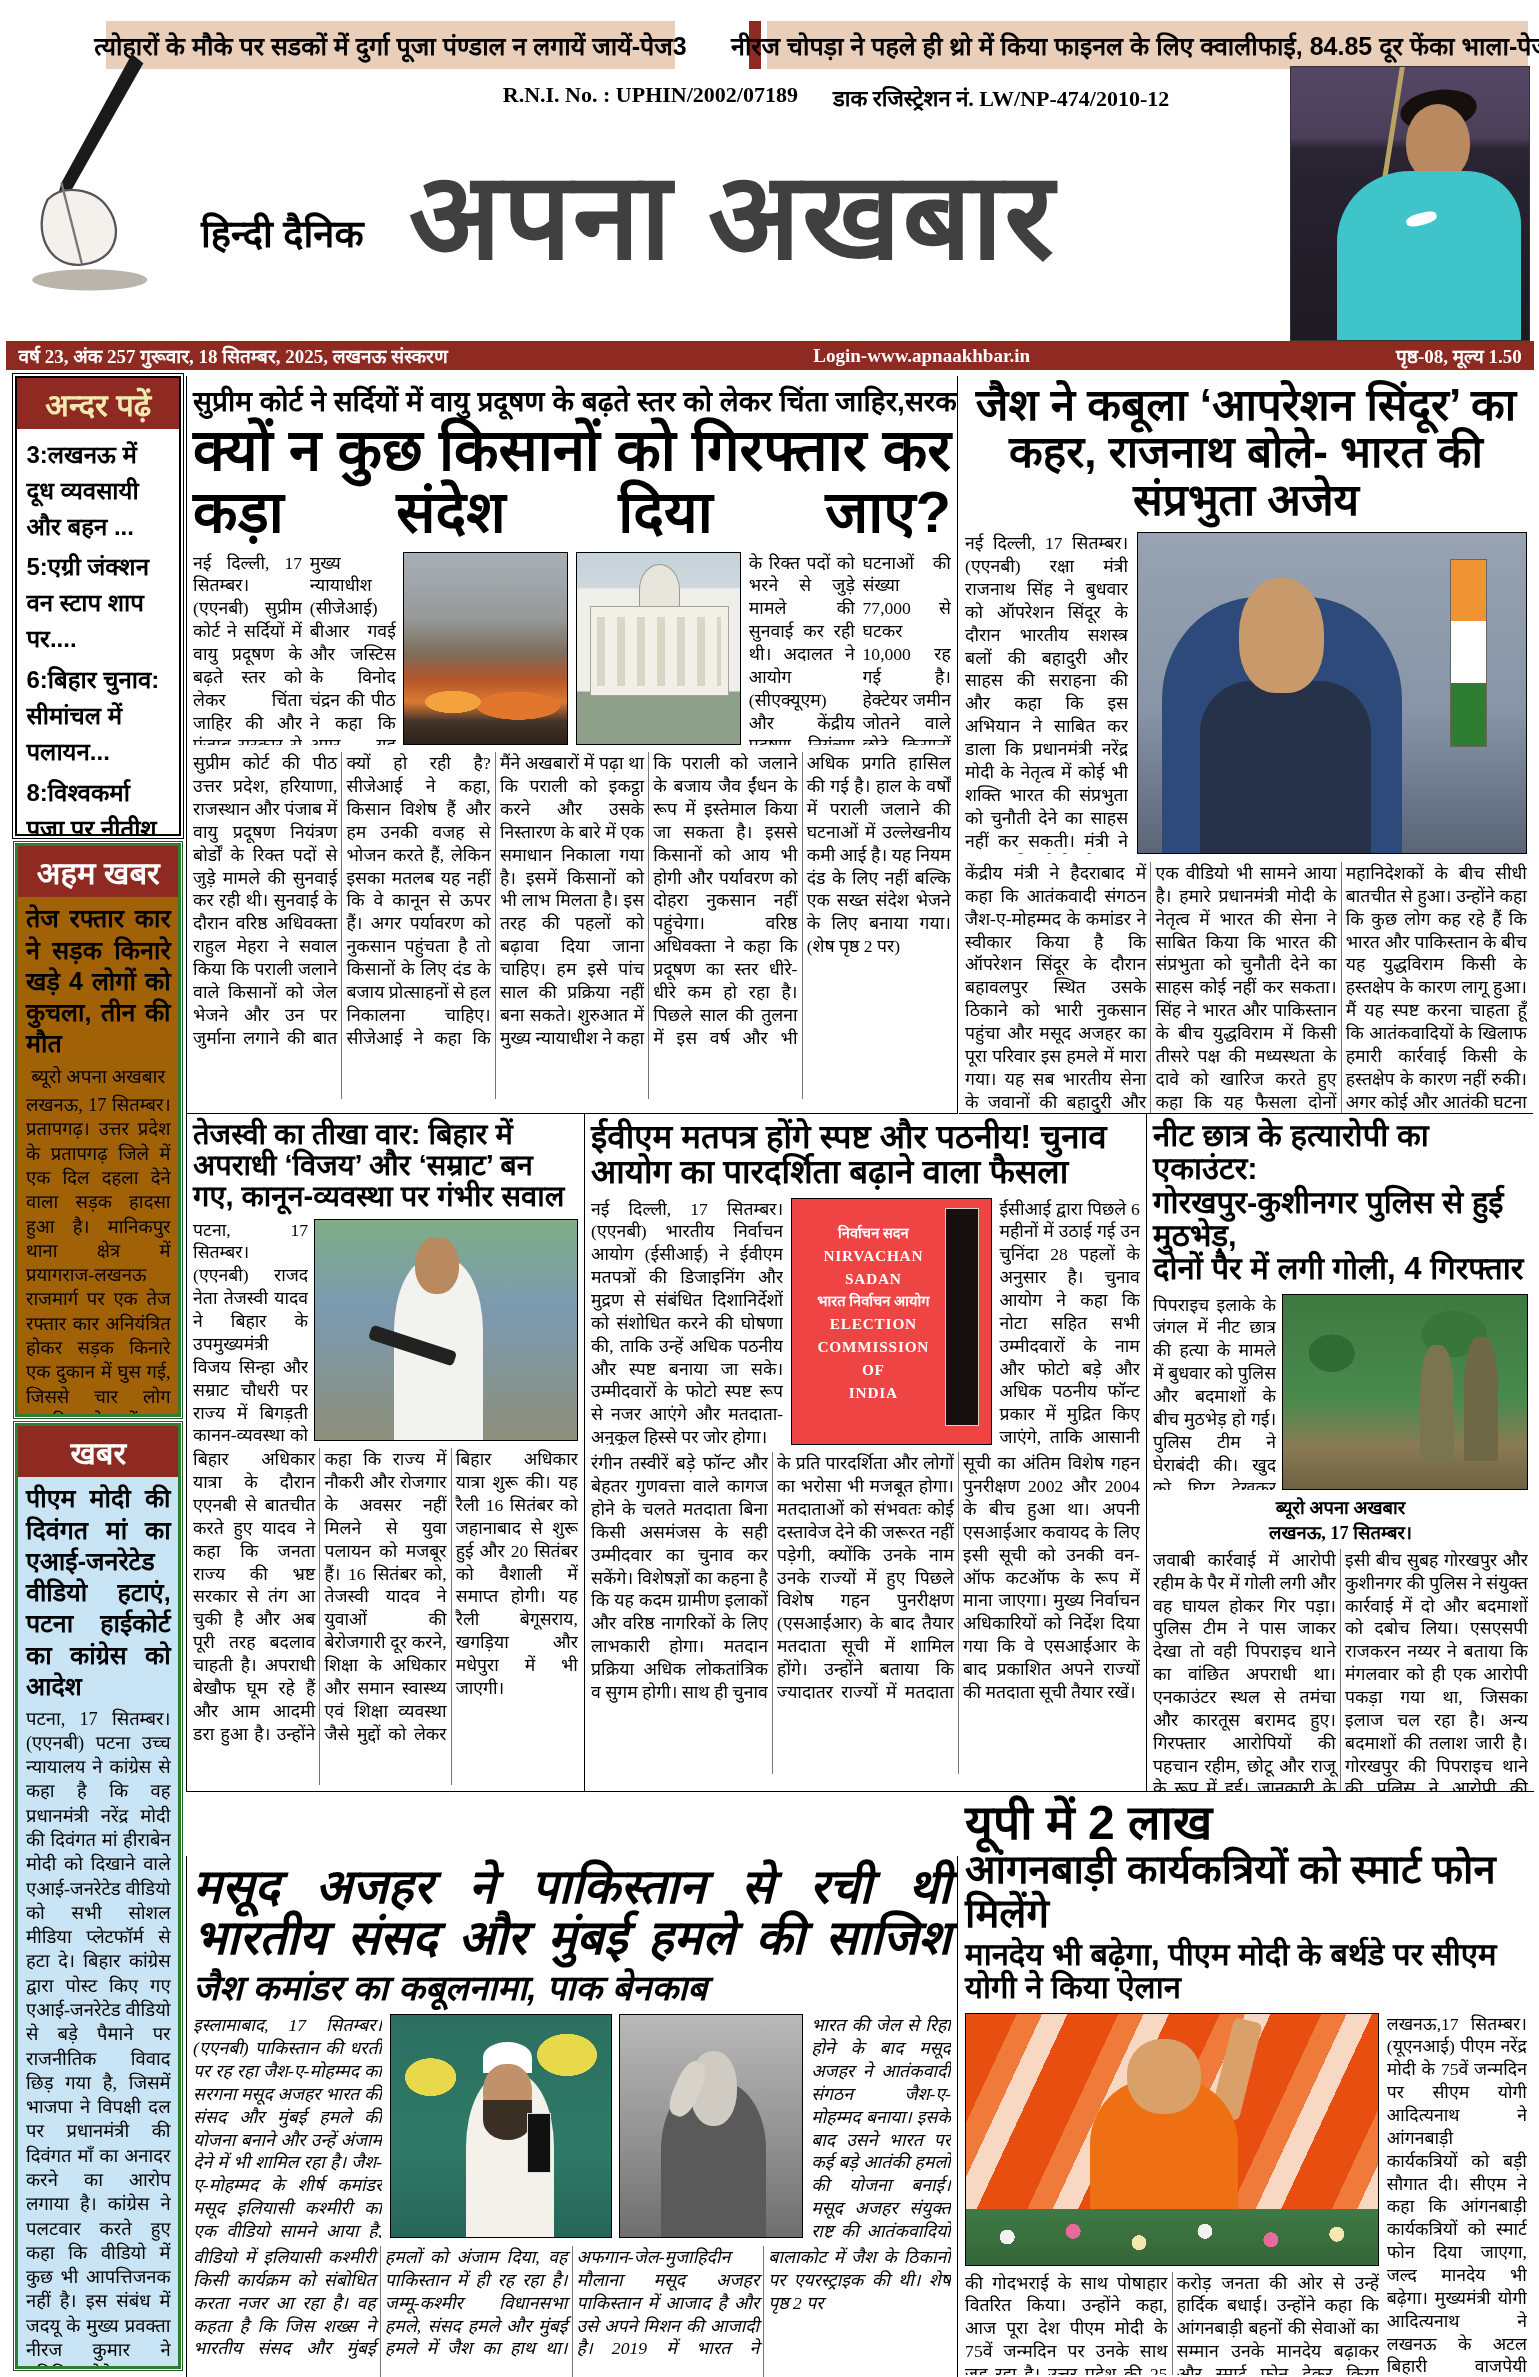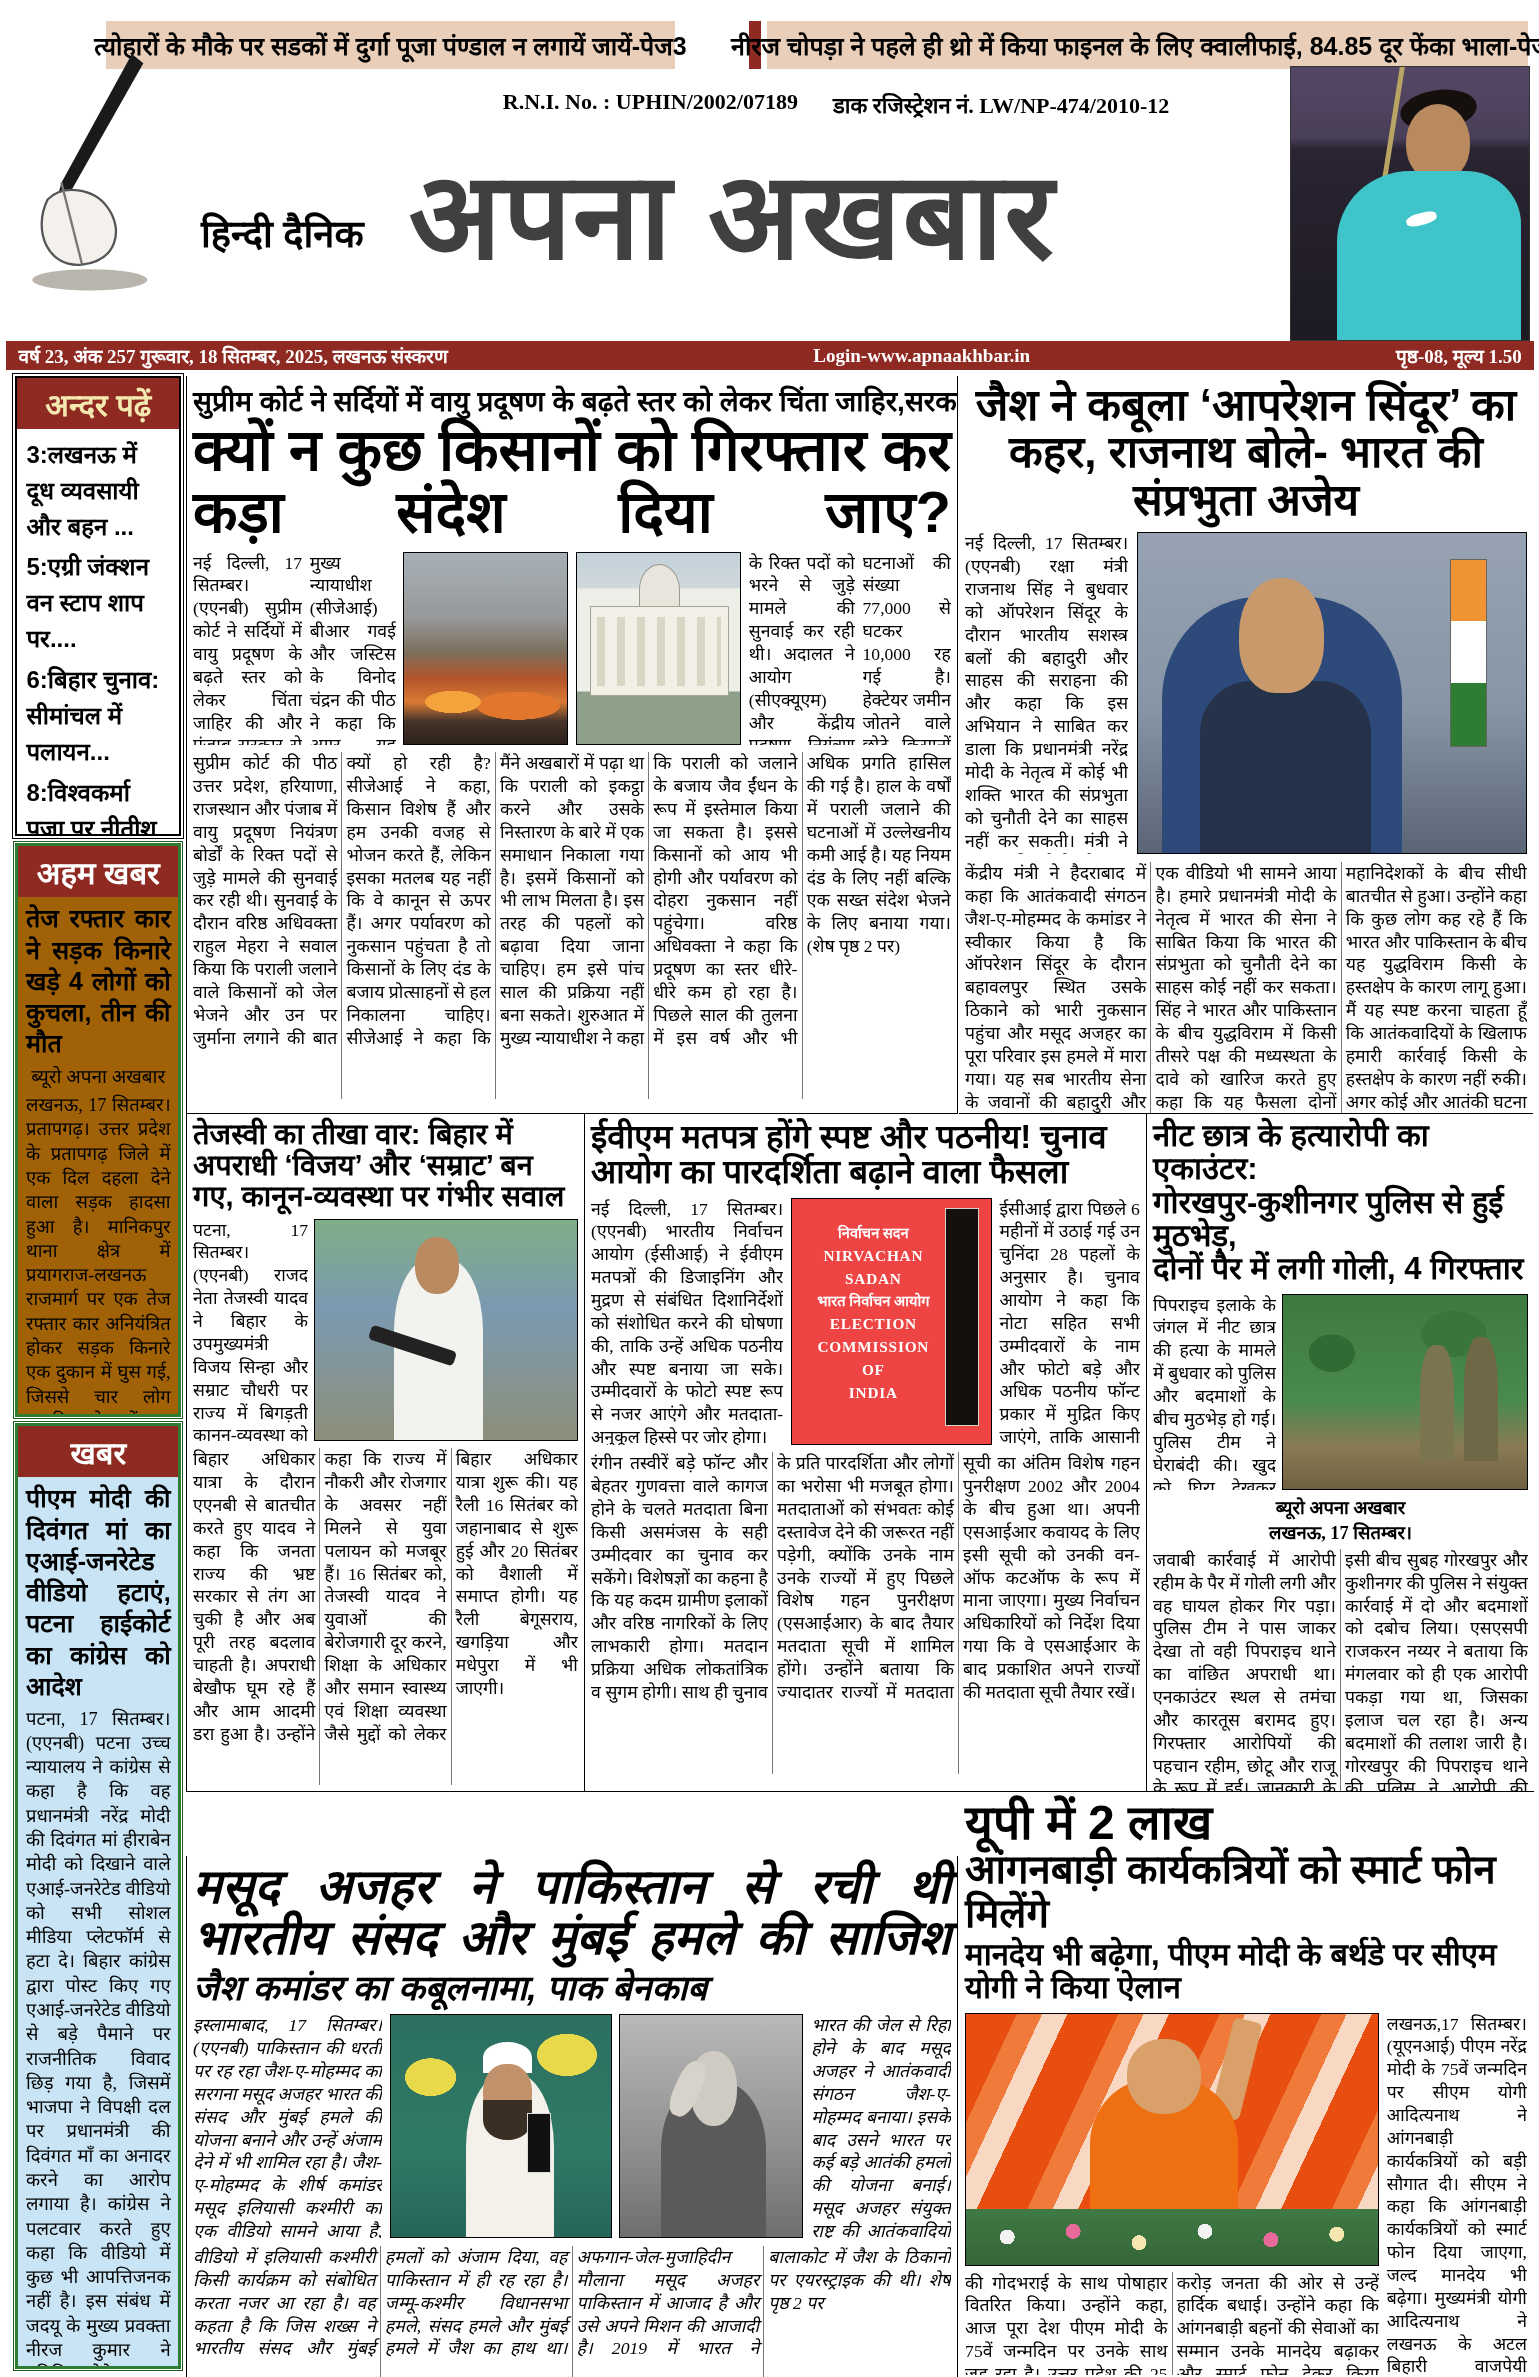--- a/index.html
+++ b/index.html
@@ -130,21 +130,21 @@
 
   <div class="abs penart" style="left:17px;top:46px;width:157px;height:261px;">
     <svg width="157" height="261" viewBox="0 0 205 340">
       <polygon points="150,10 165,22 70,190 52,200 58,178" fill="#1a1a1a"></polygon>
       <path d="M40 200 C20 240 40 290 85 285 C130 280 140 240 118 210 C100 185 60 180 40 200 Z" fill="#f4f1ec" stroke="#555" stroke-width="3"></path>
       <path d="M58 178 L85 285" stroke="#777" stroke-width="3" fill="none"></path>
       <ellipse cx="95" cy="305" rx="75" ry="14" fill="#b9b4ac"></ellipse>
     </svg>
   </div>
 
-  <div class="abs rni-row" style="left:529px;top:89px;width:614px;">
+  <div class="abs rni-row" style="left:529px;top:82px;width:614px;">
     <span>R.N.I. No. : UPHIN/2002/07189</span>
     <span>डाक रजिस्ट्रेशन नं. LW/NP-474/2010-12</span>
   </div>
   <div class="abs hindi-dainik" style="left:201px;top:206px;">हिन्दी दैनिक</div>
   <div class="abs mast-title" style="left:180px;top:144px;width:1104px;">अपना अखबार</div>
 
   <div class="abs chopra" style="left:1290px;top:66px;width:238px;height:273px;">
     <div class="javelin"></div>
     <div class="hair"></div>
     <div class="head"></div>

